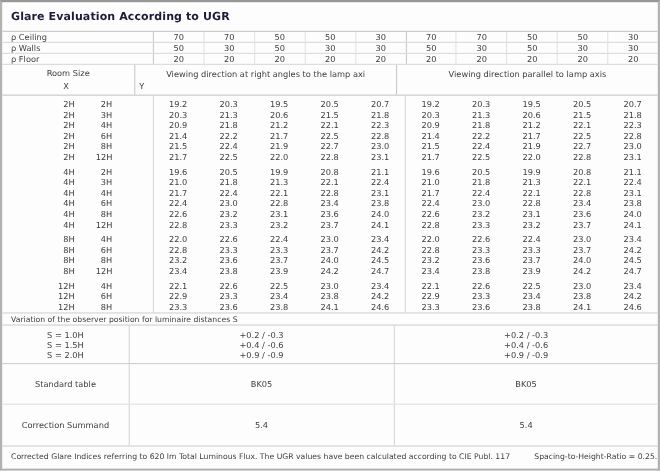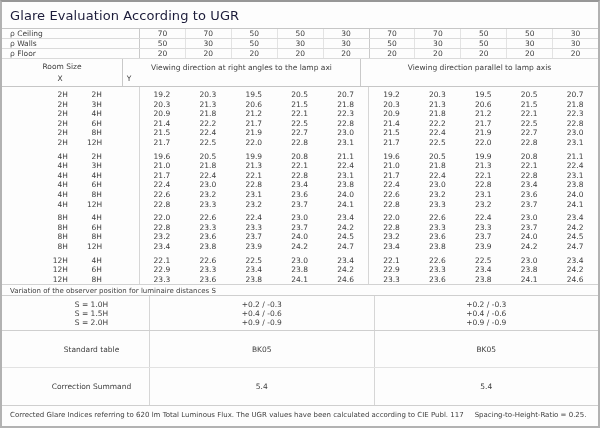--- a/index.html
+++ b/index.html
@@ -7,21 +7,21 @@
   .page {
     width:600px; height:428px;
     border:2px solid #b2b2b2; border-top-color:#979797;
     background:#fdfdfd;
     font-family:"DejaVu Sans","Liberation Sans",sans-serif;
     color:#3d3d3d;
     position:relative; overflow:hidden;
   }
   
   .title-bar { height:27px; border-bottom:1px solid #c6c6c6; display:flex; align-items:center; padding-left:8px; }
-  .title { font-size:13px; font-weight:normal; color:#1c1c3a; letter-spacing:.1px; }
+  .title { font-size:10px; font-weight:bold; color:#1c1c3a; letter-spacing:.1px; }
 
   
   .rho-row { display:flex; height:10px; line-height:9px; font-size:7.5px; border-bottom:1px solid #dadada; }
   .rho-label { width:137px; padding-left:8px; }
   .rho-cell { flex:1; text-align:center; border-left:1px solid #e3e3e3; }
   .rho-cell.first { border-left:1px solid #c9c9c9; }
   .rho-cell.group-start { border-left:1px solid #c9c9c9; }
 
   
   .header-band { height:28px; border-bottom:1px solid #c6c6c6; display:flex; font-size:7.5px; }
@@ -40,31 +40,31 @@
   .ugr-row { display:flex; height:9.6px; line-height:9.6px;align-items:center; }
   .xcell { width:85px; text-align:right; padding-right:19px; }
   .ycell { width:52px; text-align:right; padding-right:37px; }
   .vcell { flex:1; text-align:center; }
 
   
   .variation-note { height:12px; border-top:1px solid #d2d2d2; border-bottom:1px solid #cfcfcf; font-size:7px; padding:2px 0 0 8px; }
 
   
   .cols3 { display:flex; position:relative; font-size:7.5px; border-bottom:1px solid #cfcfcf; }
-  .col-label { width:116px; border-right:1px solid #d6d6d6; display:flex; flex-direction:column; justify-content:center; text-align:center;margin-left:32px; }
+  .col-label { width:116px; border-right:1px solid #d6d6d6; display:flex; flex-direction:column; justify-content:center; text-align:center; }
   .col-group { flex:1; display:flex; flex-direction:column; justify-content:center; text-align:center; }
   .col-group + .col-group { border-left:1px solid #d6d6d6; }
   .s-section { height:35px; }
   .s-section div { line-height:9px; }
   .std-row { height:37px; border-bottom:1px solid #e2e2e2;justify-content:flex-end; }
   .corr-row { height:38px; }
 
   
   .footer { padding:5px 0 0 8px; font-size:7px; color:#3d3d3d; white-space:nowrap; }
-  .footer .ratio { margin-left:11px; }
+  .footer .ratio { margin-left:22px; }
 </style>
 </head>
 <body>
 
 <div class="page">
 
   <div class="title-bar">
     <span class="title">Glare Evaluation According to UGR</span>
   </div>
 

